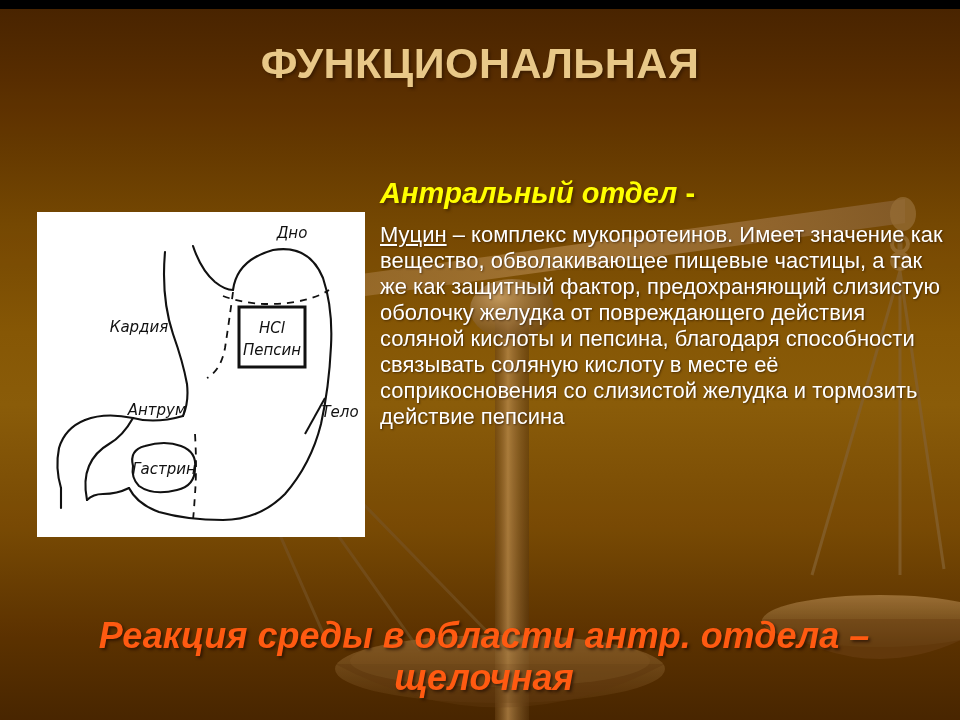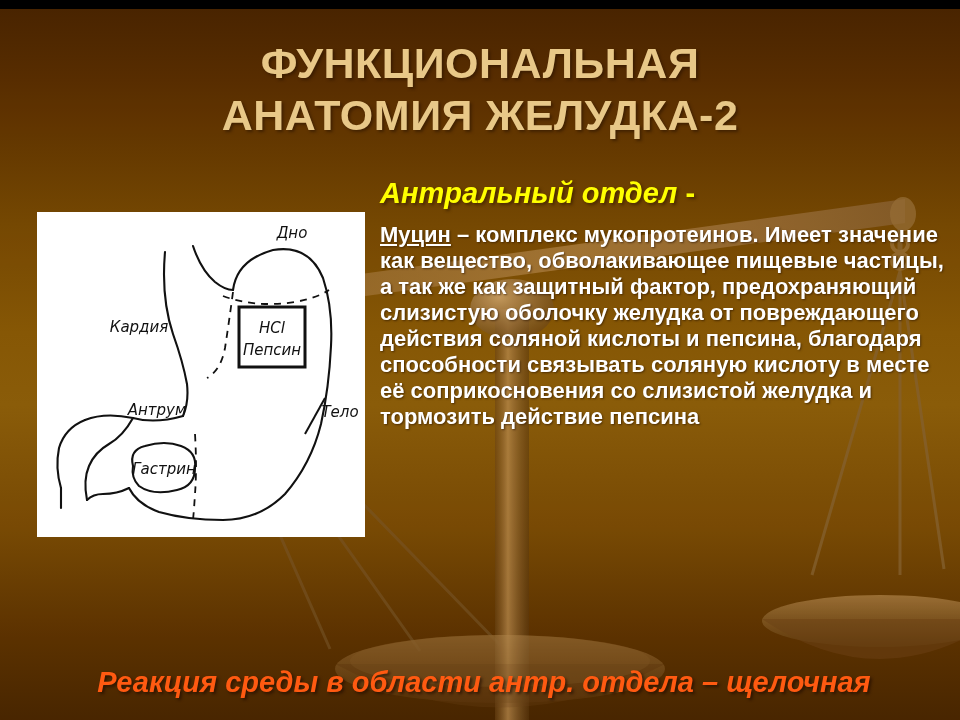--- a/index.html
+++ b/index.html
@@ -69,34 +69,34 @@
     text-shadow: 1px 1px 2px rgba(40,18,0,.5);
   }
   .head-green .bold-green { color: #33ee22; font-weight: bold; }
   .head-green .dash2 { color: #8ccf6d; font-weight: bold; }
   .head-green .soft-green { color: #8fd37a; font-weight: normal; }
 
   #body-text {
     margin-top: 12px;
     color: #ffffff;
     font-size: 22px;
-    font-weight: bold;
+    font-weight: normal;
     line-height: 1.18;
     text-shadow: 1px 1px 2px rgba(40,18,0,.6);
   }
   #body-text .u { text-decoration: underline; }
 
   
   #bottom-line {
     position: absolute;
     left: 8px; right: 0;
     bottom: 30px;
     text-align: center;
     color: #ff5a11;
-    font-size: 29px;
+    font-size: 36px;
     font-weight: bold;
     font-style: italic;
     text-shadow: 2px 2px 3px rgba(30,10,0,.65);
   }
 
   
   #diagram-panel {
     position: absolute;
     left: 37px;
     top: 203px;
@@ -163,21 +163,20 @@
       <ellipse cx="500" cy="660" rx="165" ry="34" fill="url(#panG)"></ellipse>
       <path d="M335 655 Q500 742 665 655" fill="#6d4419" opacity="0.5"></path>
       <ellipse cx="500" cy="652" rx="150" ry="26" fill="#a97f45" opacity="0.35"></ellipse>
     </g>
 
     <rect x="0" y="0" width="960" height="720" fill="#000" opacity="0.04"></rect>
   </svg>
 
   <div id="title">
     <span class="ln">ФУНКЦИОНАЛЬНАЯ</span>
-    <span class="ln">АНАТОМИЯ ЖЕЛУДКА-2</span>
   </div>
 
   <div id="diagram-panel">
     <svg viewBox="0 0 328 325" preserveAspectRatio="xMidYMid meet">
       <g fill="none" stroke="#111" stroke-width="2.1" stroke-linecap="round" stroke-linejoin="round">
 
         <path d="M128 40 Q124 86 136 122 Q146 150 150 172 Q152 190 146 204"></path>
 
         <path d="M156 34 Q164 58 178 70 Q188 78 196 78"></path>
 

